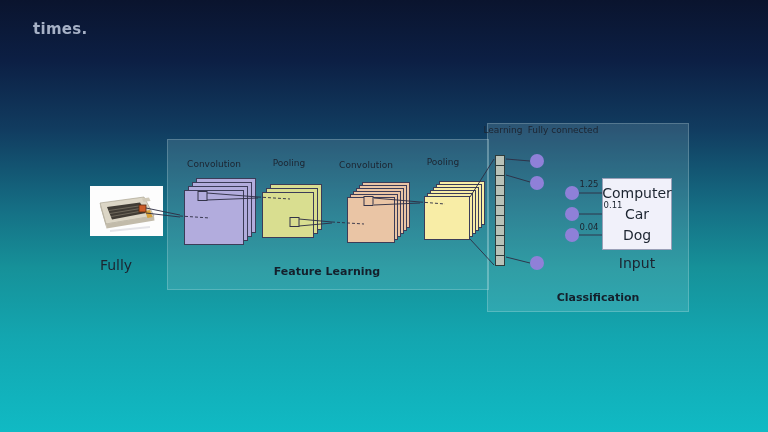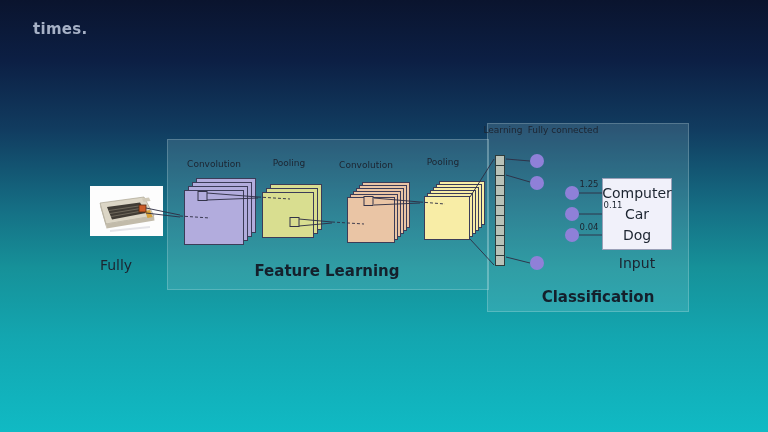--- a/index.html
+++ b/index.html
@@ -12,21 +12,21 @@
   }
   
   .logo{position:absolute;left:24px;top:24px;color:#a6b1c6;line-height:1;}
   .logo-row{display:flex;align-items:flex-start;gap:1px;}
   .logo-word{font-size:19px;font-weight:bold;letter-spacing:.3px;}
   .logo-line2{font-size:15px;font-weight:bold;letter-spacing:.3px;margin-top:-2px;margin-left:9px;}
   
   .panel{position:absolute;background:rgba(175,220,226,0.17);
          border:1px solid rgba(230,245,248,0.22);}
   .panel-title{position:absolute;transform:translate(-50%,-50%);
-    font-size:15px;font-weight:bold;color:#14202c;white-space:nowrap;}
+    font-size:11px;font-weight:bold;color:#14202c;white-space:nowrap;}
   
   .lbl{position:absolute;transform:translate(-50%,-50%);
     font-size:9px;color:#1c2430;white-space:nowrap;}
   .lbl-md{font-size:14px;}
   .score{font-size:8.5px;}
   
   .sheet{position:absolute;border:1px solid #3c3c58;box-sizing:border-box;}
   
   #flatten-col{position:absolute;left:495px;top:156px;}
   .fcell{width:10px;height:11px;box-sizing:border-box;border:1px solid #2e3c3c;margin-top:-1px;}

